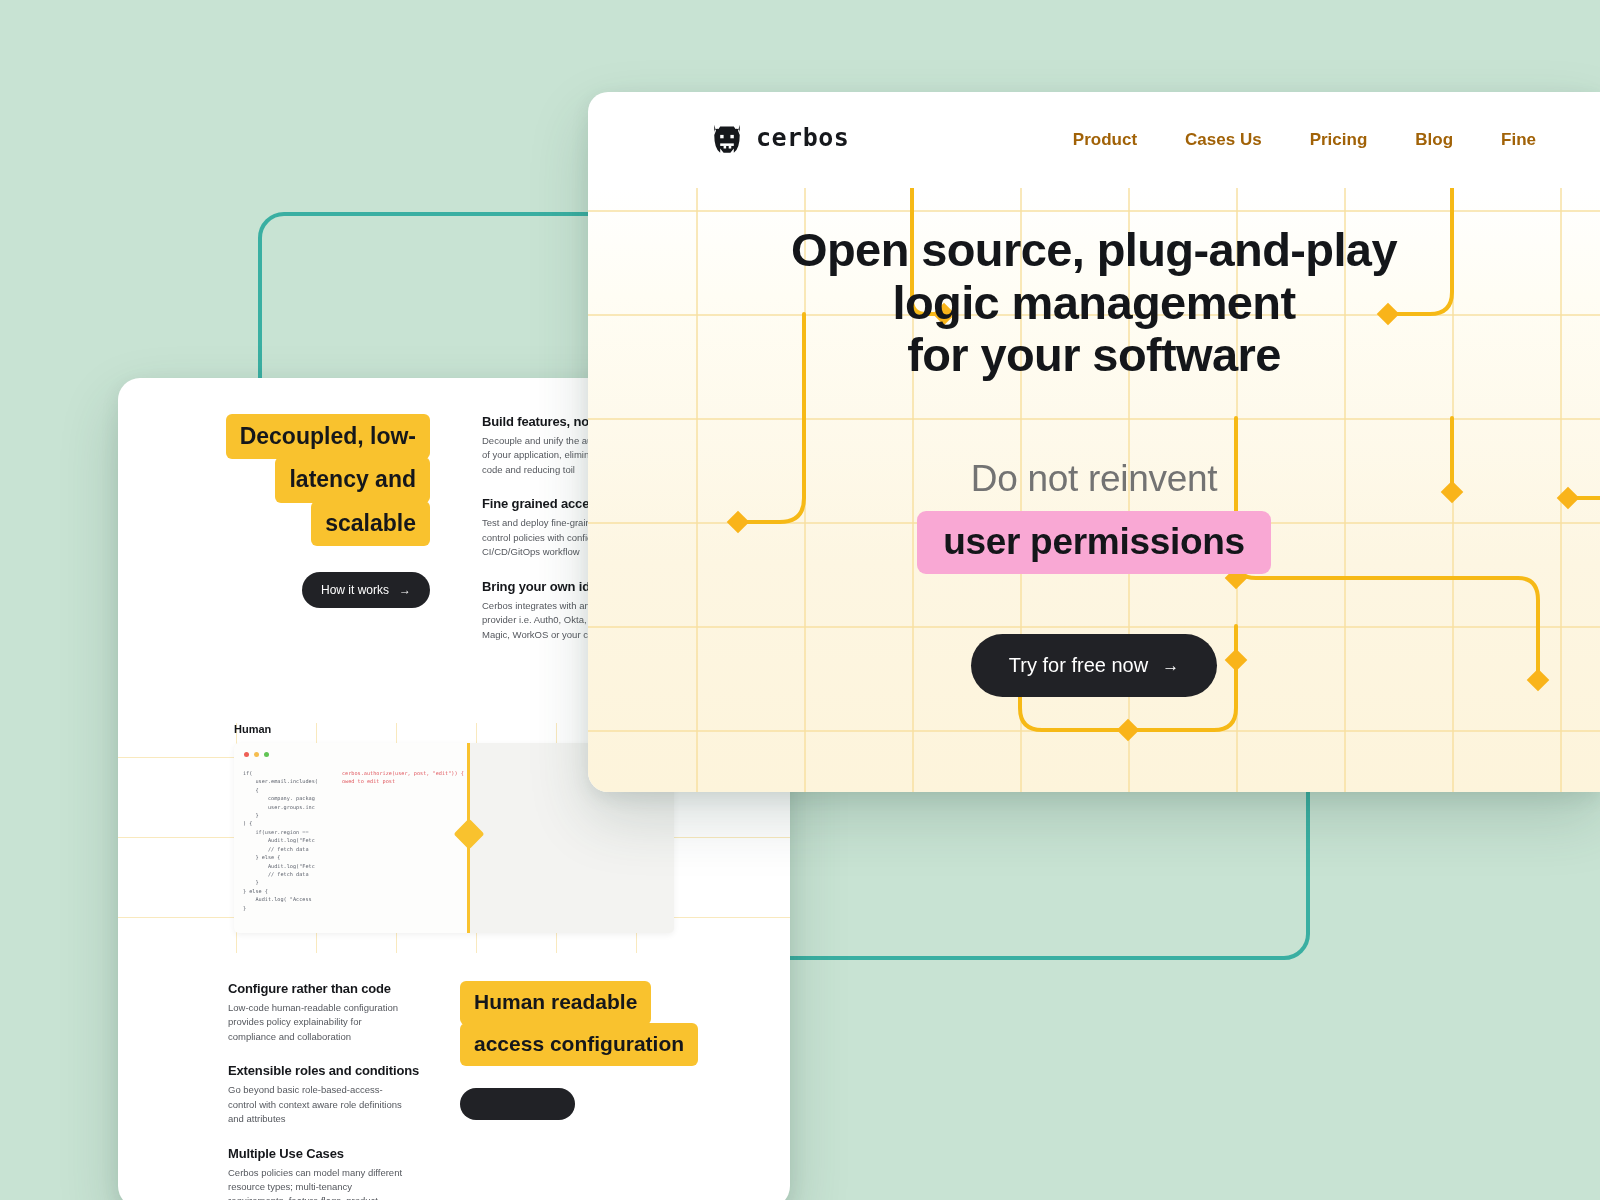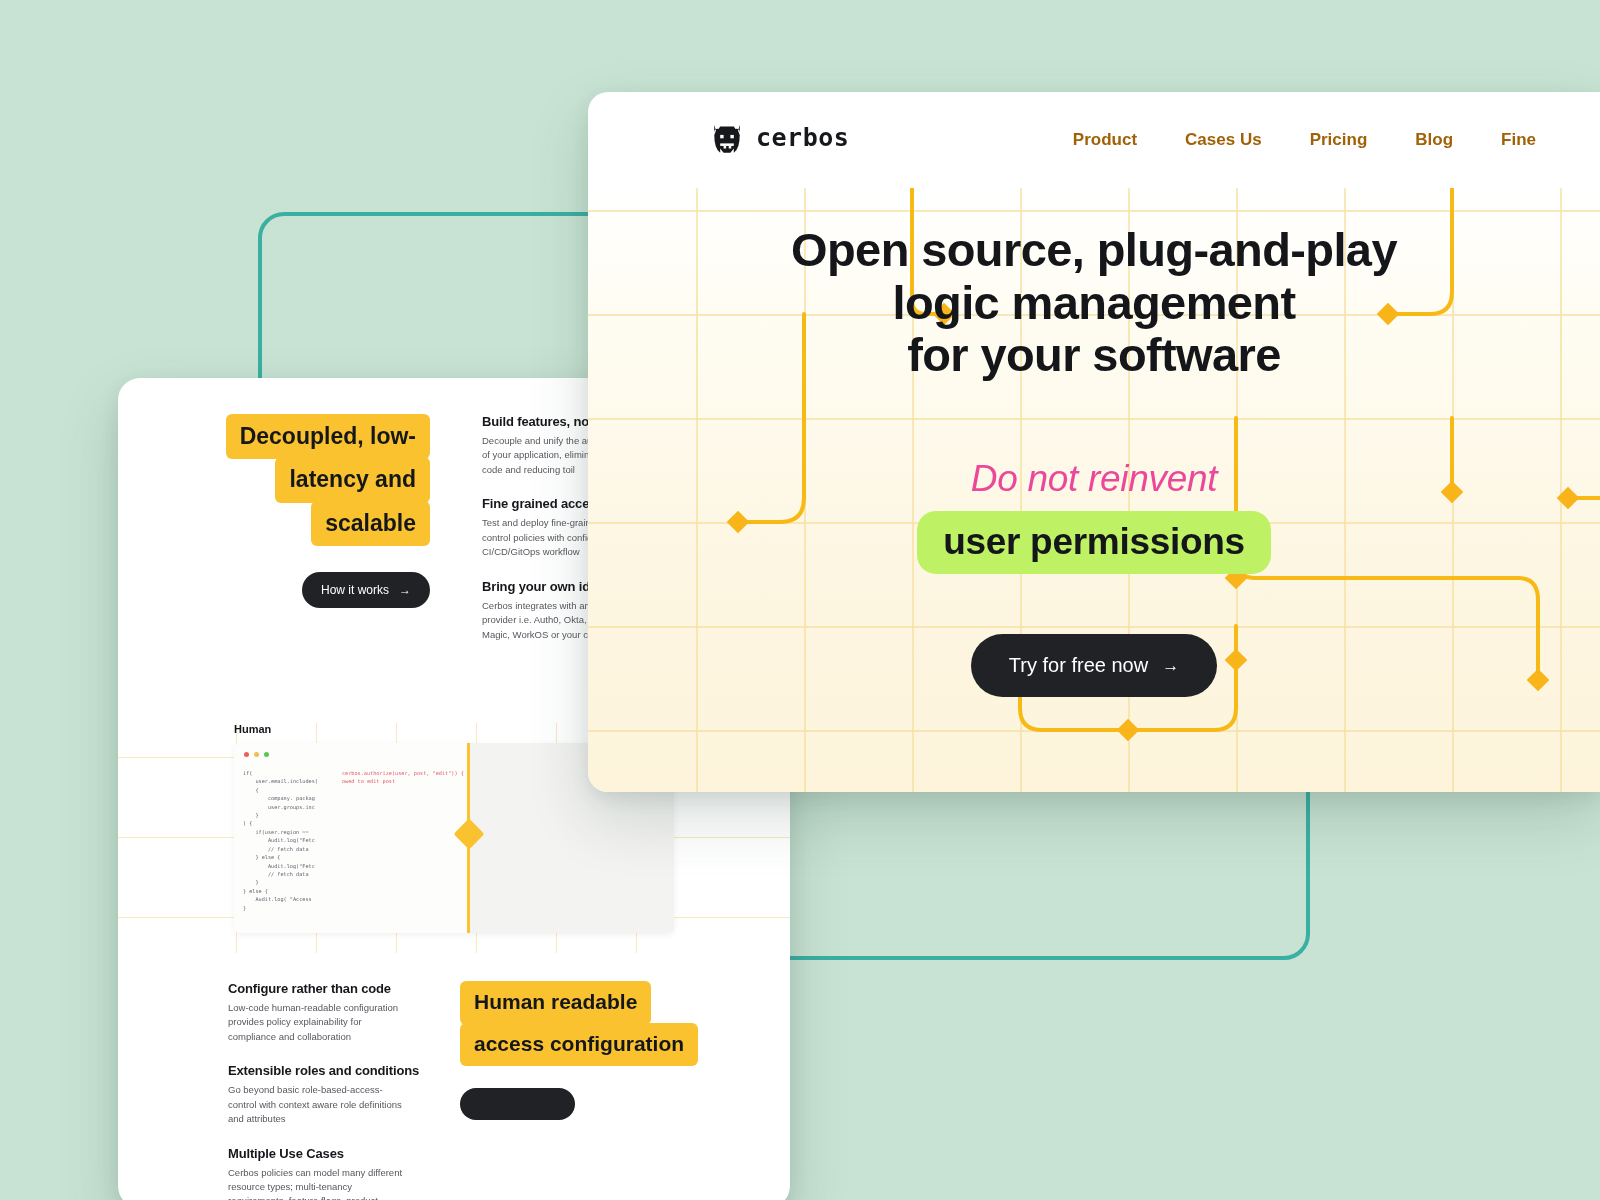--- a/index.html
+++ b/index.html
@@ -57,26 +57,25 @@
   .accent-svg{position:absolute;left:0;top:0;}
 
   .hero-text{position:relative;z-index:4;padding-top:36px;text-align:center;}
   .hero-h1{
     margin:0 auto;max-width:760px;
     font-size:47px;line-height:1.12;font-weight:700;color:#14161a;
     letter-spacing:-.6px;
   }
   .hero-sub-wrap{margin-top:76px;text-align:center;}
   .hero-sub{
-    font-size:37px;color:#ec4899;font-weight:400;letter-spacing:-.3px;
+    font-size:37px;color:#737373;font-weight:400;letter-spacing:-.3px;
     display:block;
-    font-style:italic;
   }
   .hero-chip{
-    display:inline-block;margin-top:11px;background:#bef264;border-radius:19px;
+    display:inline-block;margin-top:11px;background:#f9a8d4;border-radius:9px;
     padding:10px 26px 12px;font-size:37px;font-weight:700;color:#14161a;
     letter-spacing:-.3px;line-height:1.12;
   }
   .hero-cta-row{margin-top:60px;text-align:center;position:relative;z-index:5;}
   .btn-dark{
     display:inline-flex;align-items:center;gap:14px;background:#212226;color:#fff;
     border:none;border-radius:999px;padding:20px 38px;font-size:20px;font-weight:500;
     cursor:pointer;font-family:inherit;
   }
   .btn-dark .arrow{font-size:17px;}

